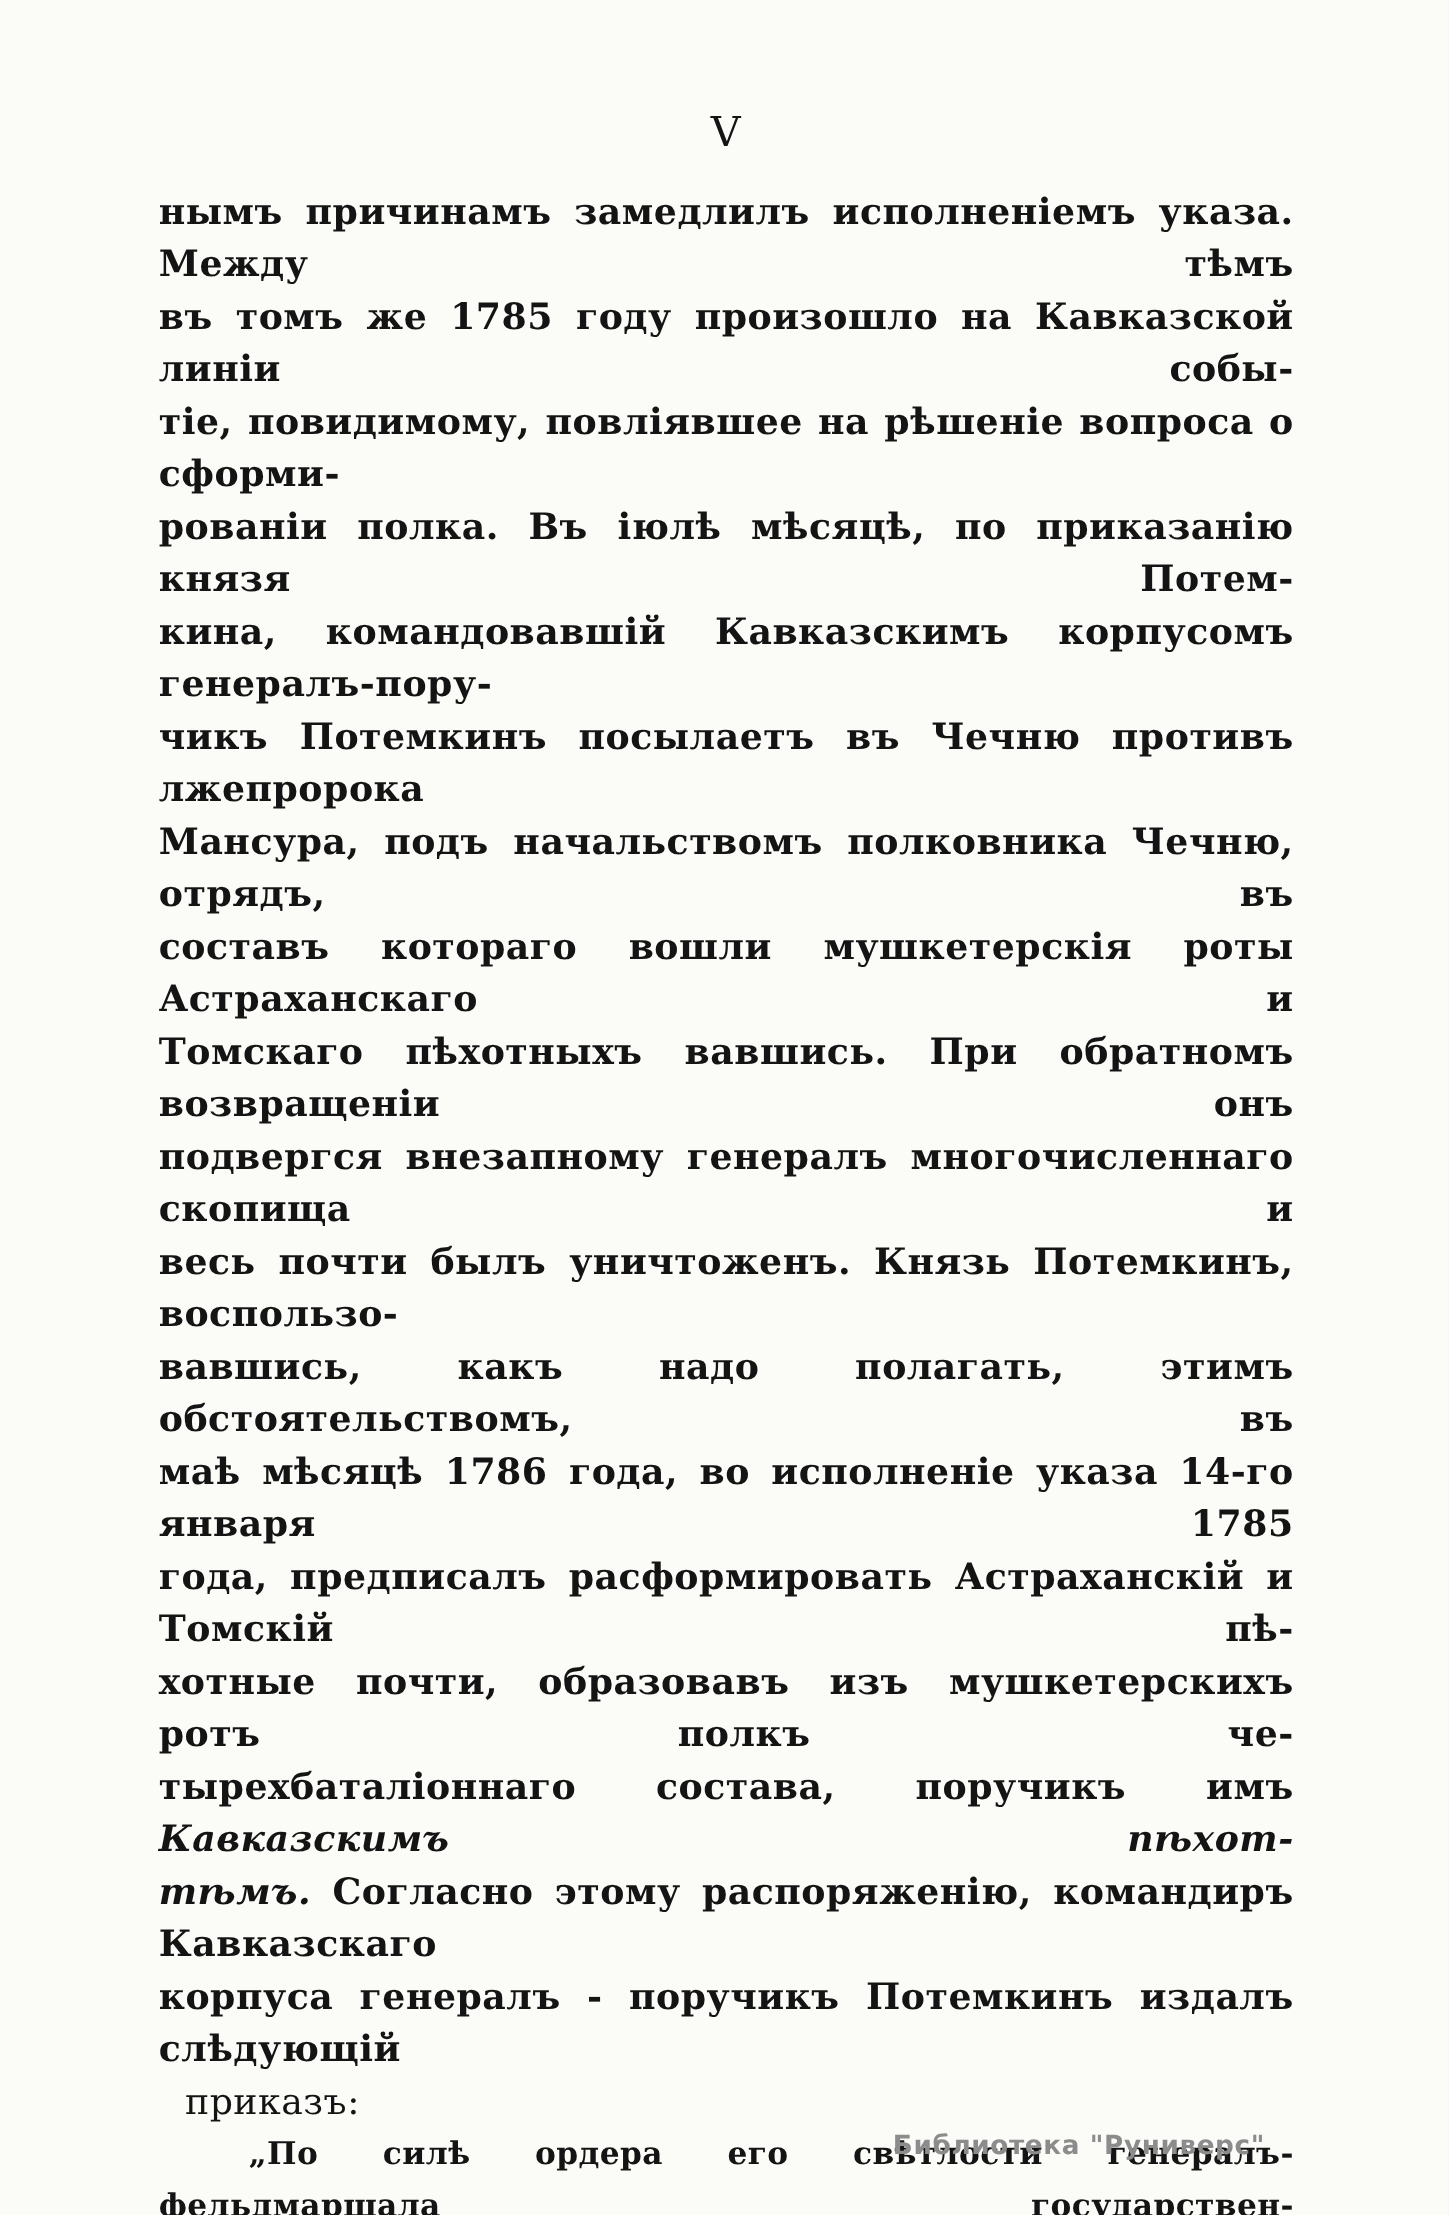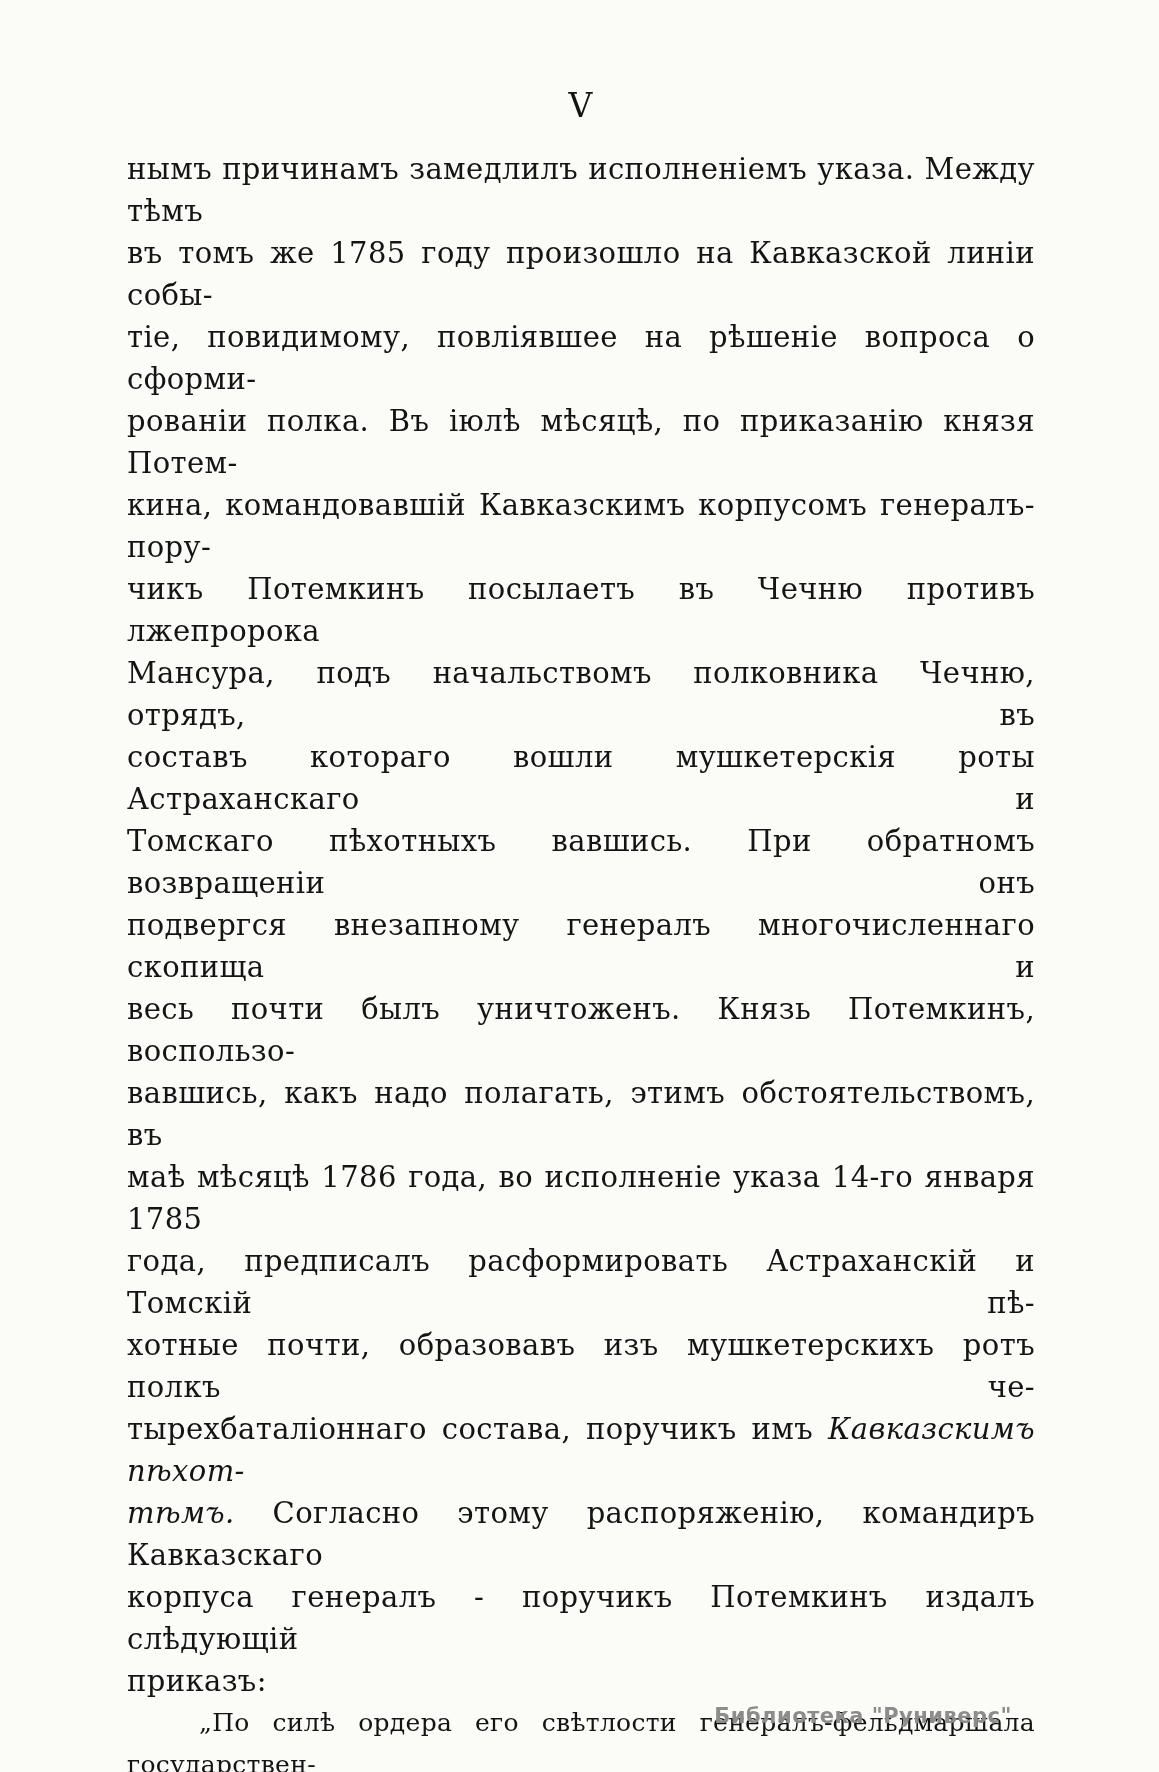--- a/index.html
+++ b/index.html
@@ -40,22 +40,22 @@
   }
   .para.quote{
     font-size:25px;
     line-height:42px;
     letter-spacing:0.3px;
   }
   .line{
     width:100%;
     text-align:justify;
   }
-  .line.align-justify{ text-align-last:justify; }
-  .line.align-left{ text-align-last:left; }
+  .line.align-justify{ text-align-last:justify;font-weight:bold; }
+  .line.align-left{ text-align-last:left;margin-left:21px; }
   .italic{ font-style:italic; }
   .watermark{
     position:absolute;
     top:1704px;
     right:147px;
     font-family:"DejaVu Sans","Liberation Sans",sans-serif;
     font-weight:700;
     font-size:21px;
     color:var(--wm);
     letter-spacing:0.5px;

